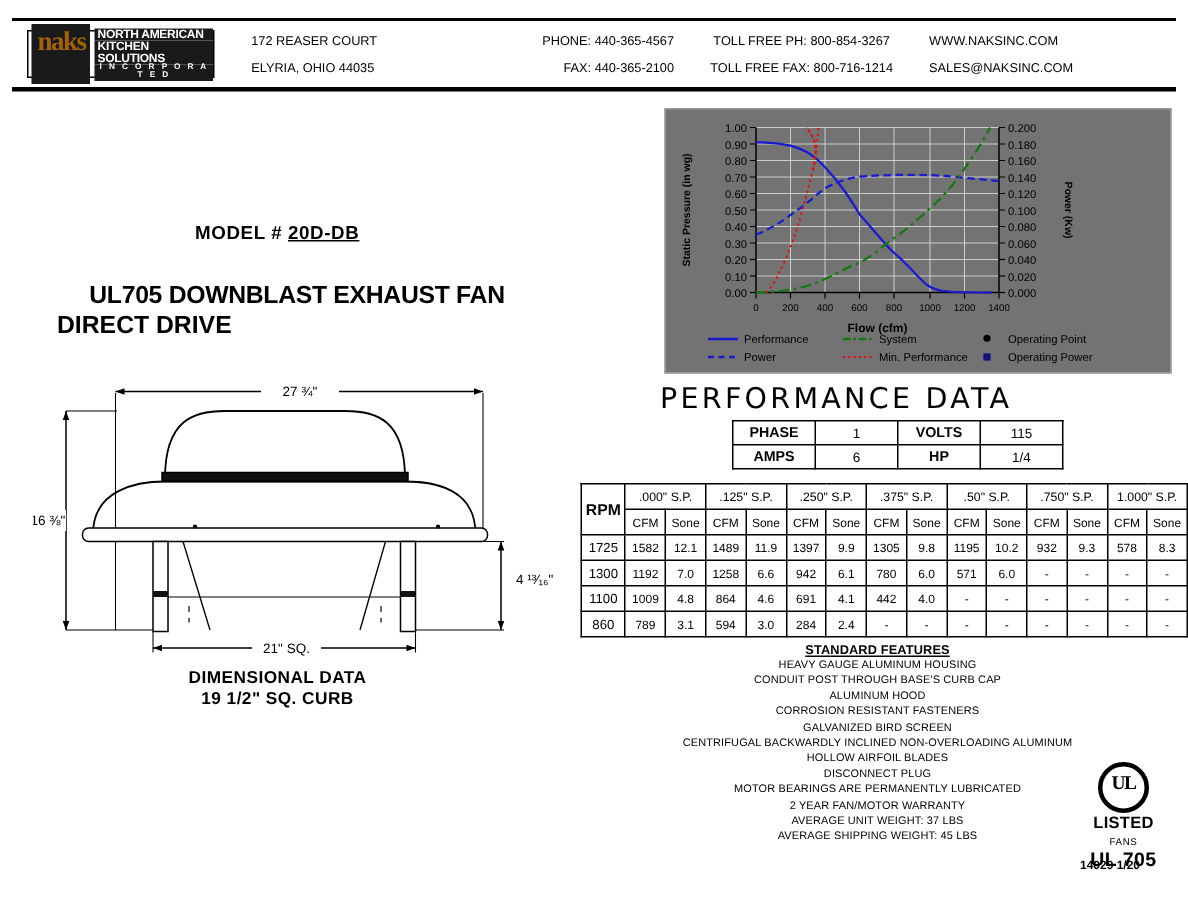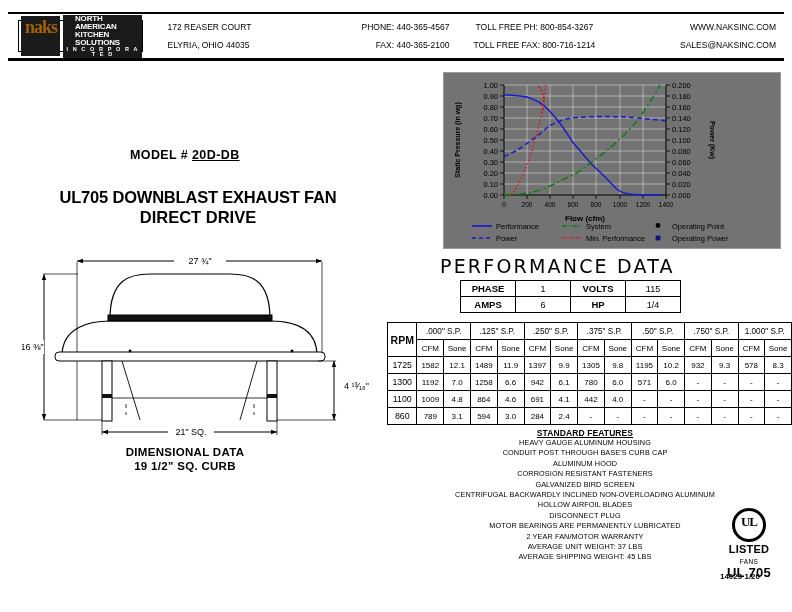--- a/index.html
+++ b/index.html
@@ -14,53 +14,53 @@
   .header{position:absolute;left:8px;top:12px;width:776px;height:44px;
           border-top:2px solid #000;border-bottom:3px solid #000;}
   .hdr-inner{position:absolute;inset:0;display:flex;align-items:center;}
   .logo-box{width:138px;height:30px;margin-left:10px;border:1px solid #000;
             display:flex;align-items:center;background:#fff;}
   .logo-naks{background:#1a1a1a;color:#a16207;font-weight:bold;font-size:18px;
              letter-spacing:-1px;padding:2px 3px 20px 4px;margin:1px 0 1px 2px;
              font-family:"Liberation Serif",serif;line-height:1;}
   .logo-words{margin-left:3px;line-height:1.0;}
   .logo-l1,.logo-l2{font-size:8px;font-weight:bold;letter-spacing:-0.2px;
-                    background:#1a1a1a;color:#fff;padding:0 12px;display:block;}
+                    background:#1a1a1a;color:#fff;padding:0 2px;display:block;}
   .logo-l3{font-size:5.5px;font-weight:bold;letter-spacing:1.6px;
            background:#1a1a1a;color:#fff;padding:0 2px;display:block;text-align:center;}
   .hdr-col{font-size:8.5px;line-height:18px;}
   .hdr-c1{margin-left:24px;width:165px;}
   .hdr-c2{width:150px;text-align:right;}
   .hdr-c3{width:190px;text-align:center;}
-  .hdr-c4{width:175px;text-align:right;padding-right:8px;}
+  .hdr-c4{width:175px;padding-right:8px;}
 
   
   .model{position:absolute;left:130px;top:148px;font-size:12.5px;font-weight:bold;
          letter-spacing:0.4px;}
   .model u{text-decoration:underline;}
   .title1{position:absolute;left:38px;top:188px;width:320px;text-align:center;
           font-size:16.5px;font-weight:bold;letter-spacing:-0.2px;}
-  .title2{position:absolute;left:38px;top:208px;width:320px;text-align:center;
+  .title2{position:absolute;left:38px;top:208px;width:320px;text-align:left;
           font-size:16.5px;font-weight:bold;}
 
   
   .draw{position:absolute;left:22px;top:252px;width:360px;height:205px;}
   .dim-cap1{position:absolute;left:60px;top:446px;width:250px;text-align:center;
             font-size:11.5px;font-weight:bold;letter-spacing:0.3px;}
   .dim-cap2{position:absolute;left:60px;top:460px;width:250px;text-align:center;
             font-size:11.5px;font-weight:bold;letter-spacing:0.3px;}
 
   
   .chartbox{position:absolute;left:443px;top:72px;width:336px;height:175px;
             border:1px solid #9a9a9a;background:#737373;}
   .perf-title{position:absolute;left:440px;top:255px;width:340px;
               font-size:19px;letter-spacing:2.2px;font-family:"DejaVu Sans",sans-serif;}
 
   
-  .ptable{position:absolute;left:460px;top:280px;border-collapse:collapse;}
+  .ptable{position:absolute;left:488px;top:280px;border-collapse:collapse;}
   .ptable td{border:1px solid #000;height:13px;font-size:9px;text-align:center;}
   .ptable td.lbl{font-weight:bold;width:52px;font-size:9.5px;}
   .ptable td.val{width:52px;}
 
   
   .dtable{position:absolute;left:387px;top:322px;border-collapse:collapse;}
   .dtable td,.dtable th{border:1px solid #000;font-size:8.5px;text-align:center;
                         font-weight:normal;padding:0;height:16px;}
   .dtable .sp{font-size:8.2px;width:56px;}
   .dtable .rpmh{font-weight:bold;font-size:10.5px;width:30px;}

